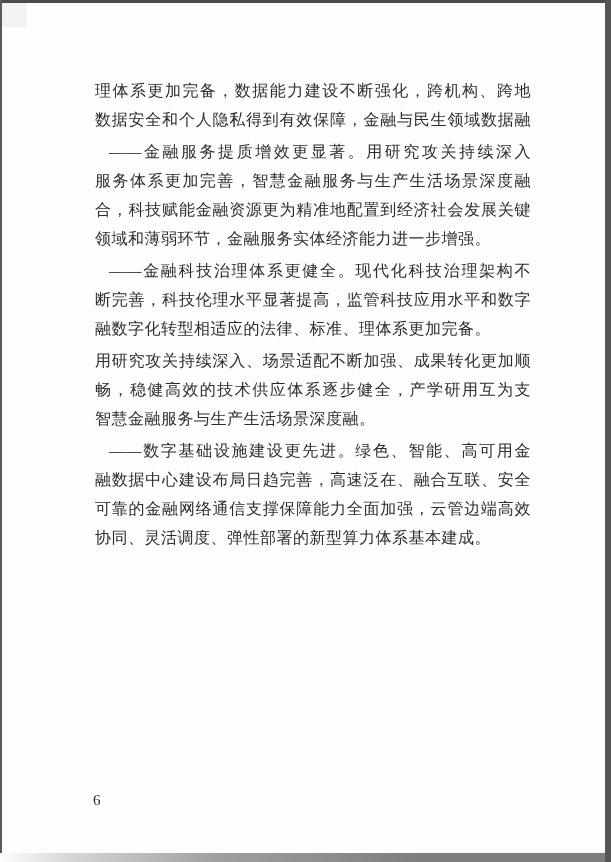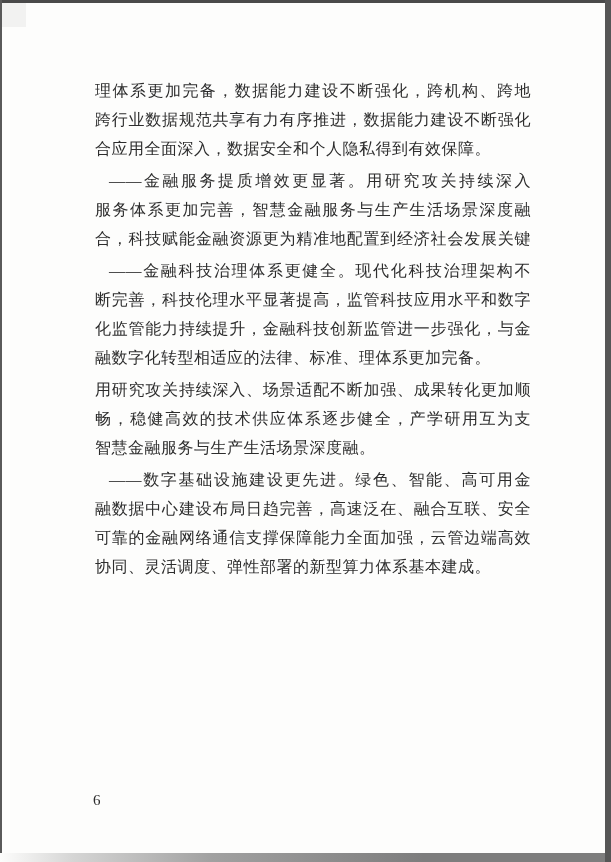--- a/index.html
+++ b/index.html
@@ -80,34 +80,33 @@
   <div class="edge edge-top"></div>
   <div class="edge edge-top-corner"></div>
   <div class="edge edge-left"></div>
   <div class="edge edge-right"></div>
   <div class="edge edge-bottom"></div>
 
   <div class="text-block">
 
     <div class="para">
       <div class="line">理体系更加完备，数据能力建设不断强化，跨机构、跨地域、</div>
-      <div class="line">跨行业数据规范共享有力有序推进，数据能力建设不断强化</div>
-      <div class="line last">合应用全面深入，数据安全和个人隐私得到有效保障。</div>
+      <div class="line">数据安全和个人隐私得到有效保障，金融与民生领域数据融</div>
     </div>
 
     <div class="para">
       <div class="line first">——金融服务提质增效更显著。用研究攻关持续深入</div>
       <div class="line">服务体系更加完善，智慧金融服务与生产生活场景深度融</div>
       <div class="line">合，科技赋能金融资源更为精准地配置到经济社会发展关键</div>
+      <div class="line last">领域和薄弱环节，金融服务实体经济能力进一步增强。</div>
     </div>
 
     <div class="para">
       <div class="line first">——金融科技治理体系更健全。现代化科技治理架构不</div>
       <div class="line">断完善，科技伦理水平显著提高，监管科技应用水平和数字</div>
-      <div class="line">化监管能力持续提升，金融科技创新监管进一步强化，与金</div>
       <div class="line last">融数字化转型相适应的法律、标准、理体系更加完备。</div>
     </div>
 
     <div class="para">
       <div class="line">用研究攻关持续深入、场景适配不断加强、成果转化更加顺</div>
       <div class="line">畅，稳健高效的技术供应体系逐步健全，产学研用互为支撑、</div>
       <div class="line last">智慧金融服务与生产生活场景深度融。</div>
     </div>
 
     <div class="para">

